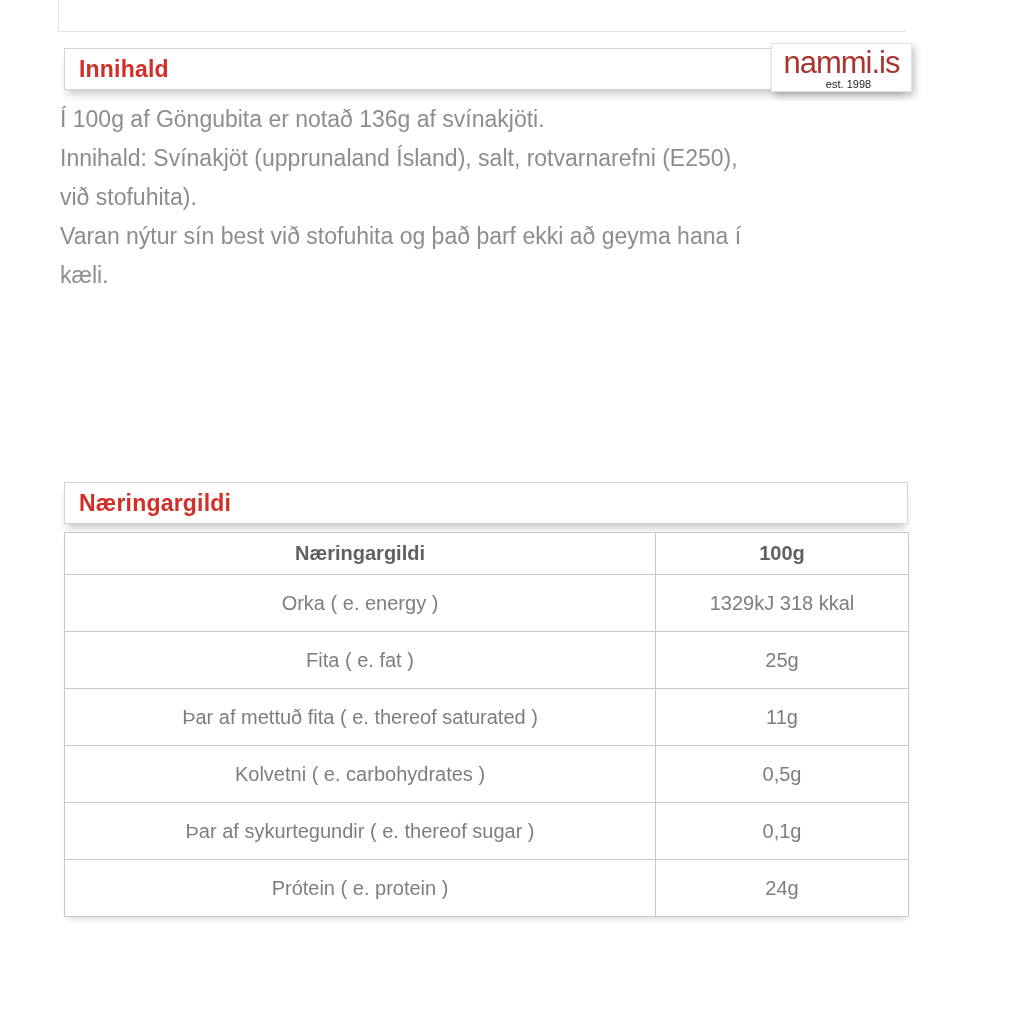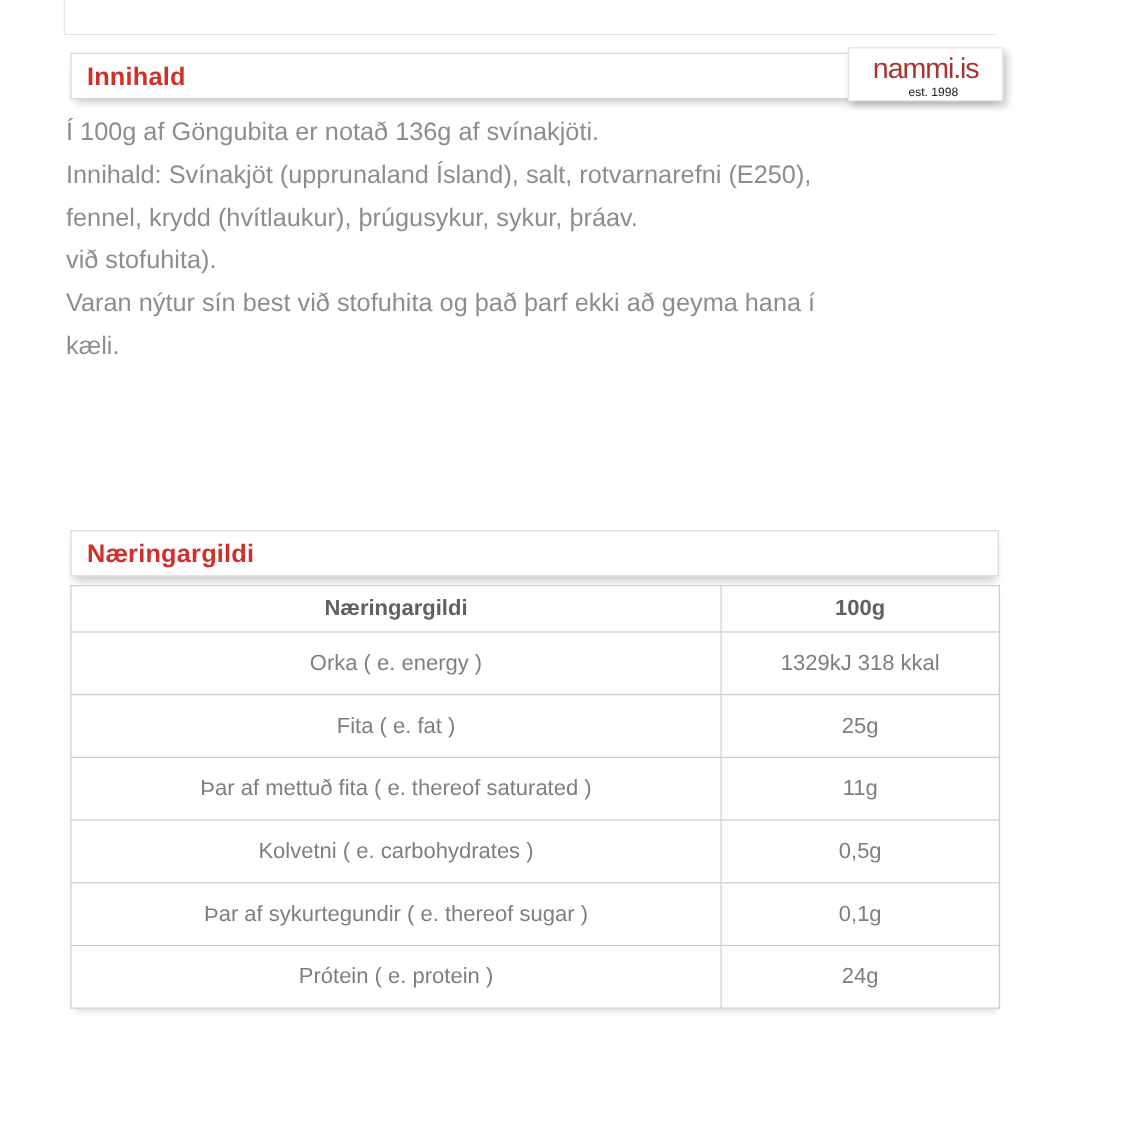--- a/index.html
+++ b/index.html
@@ -60,21 +60,21 @@
     left: 771px; top: 43px;
     width: 141px; height: 49px;
     background: #ffffff;
     border: 1px solid #e2e2e2;
     box-shadow: 3px 4px 7px rgba(0,0,0,0.22);
     box-sizing: border-box;
     text-align: center;
     cursor: pointer;
   }
   .logo-text {
-    font-size: 26px;
+    font-size: 31px;
     line-height: 33px;
     color: #a93430;
     letter-spacing: -1px;
     margin-top: 2px;
   }
   .logo-sub {
     font-size: 11px;
     line-height: 11px;
     color: #1a1a1a;
     margin-top: 0px;
@@ -136,21 +136,20 @@
   </div>
 
   <div class="logo-box">
     <div class="logo-text">nammi.is</div>
     <div class="logo-sub">est. 1998</div>
   </div>
 
   <div class="body-text">
     <div>Í 100g af Göngubita er notað 136g af svínakjöti.</div>
     <div>Innihald: Svínakjöt (upprunaland Ísland), salt, rotvarnarefni (E250),</div>
-    <div>fennel, krydd (hvítlaukur), þrúgusykur, sykur, þráav.</div>
     <div>við stofuhita).</div>
     <div>Varan nýtur sín best við stofuhita og það þarf ekki að geyma hana í</div>
     <div>kæli.</div>
   </div>
 
 
   <div class="header-bar" id="hdr-nutrition">
     <span class="header-label">Næringargildi</span>
   </div>
 

